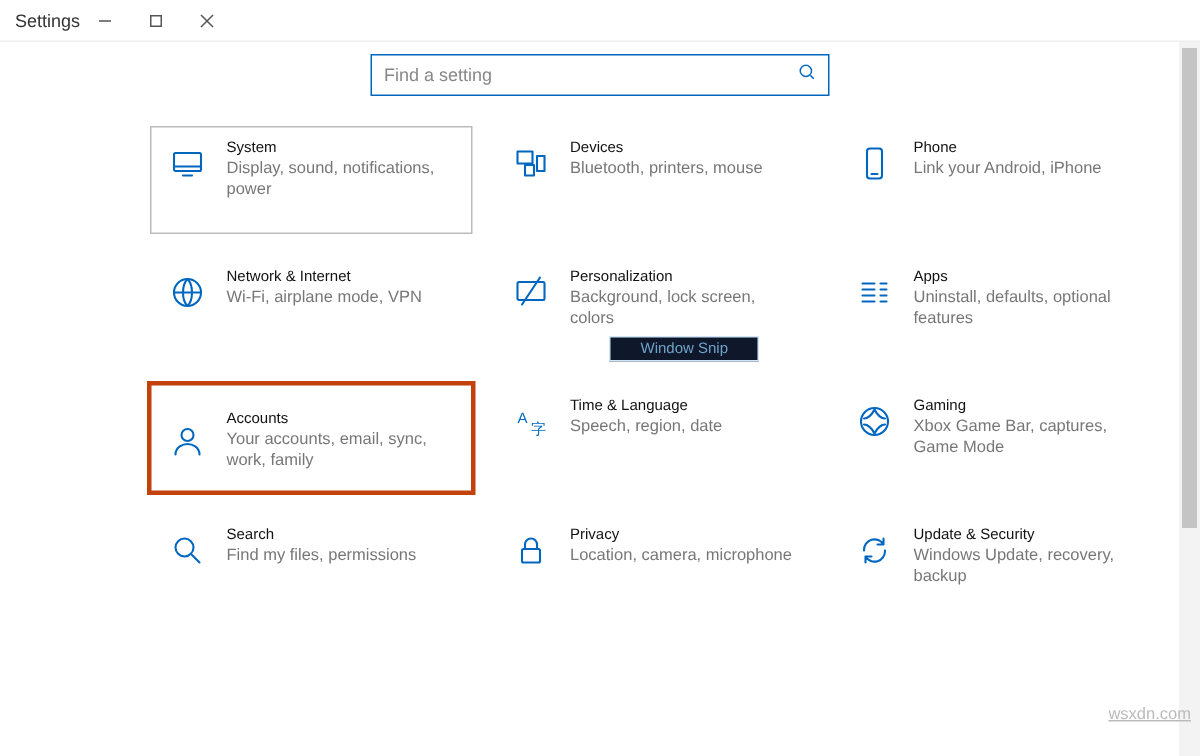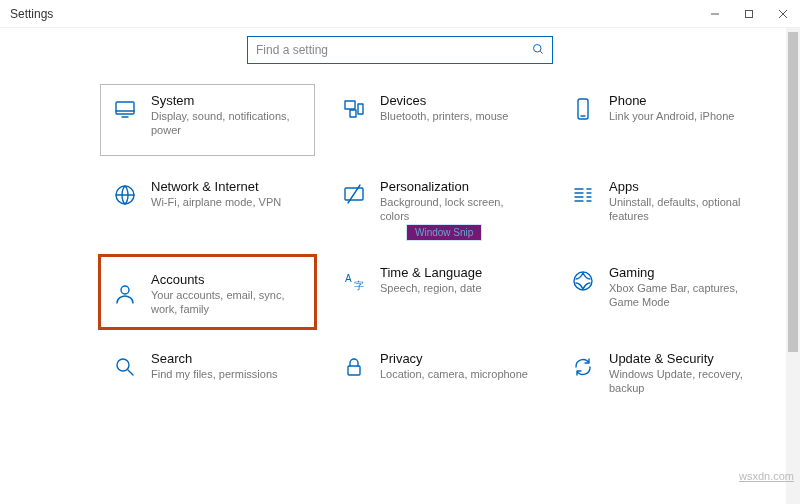--- a/index.html
+++ b/index.html
@@ -8,21 +8,20 @@
       background: #fff;
       width: 800px;
       height: 504px;
       overflow: hidden;
       position: relative;
     }
     .titlebar {
       height: 28px;
       display: flex;
       align-items: center;
-      justify-content: space-between;
       padding: 0 0 0 10px;
       font-size: 12px;
       color: #333;
       border-bottom: 1px solid #eee;
     }
     .window-title { font-weight: 400; }
     .window-controls { display: flex; }
     .winctrl {
       width: 34px;
       height: 28px;
@@ -79,30 +78,30 @@
       width: 28px;
       height: 32px;
       flex: 0 0 28px;
       display: flex;
       align-items: center;
       justify-content: center;
       color: #0067c0;
     }
     .tile-icon svg { width: 24px; height: 24px; fill: none; stroke: #0067c0; stroke-width: 1.4; stroke-linecap: round; stroke-linejoin: round; }
     .tile-text { display: flex; flex-direction: column; gap: 2px; }
-    .tile-title { font-size: 13px; color: #111; font-weight: 400; }
+    .tile-title { font-size: 10px; color: #111; font-weight: 400; }
     .tile-sub { font-size: 11px; color: #777; line-height: 1.25; }
     .tooltip-hint {
       position: absolute;
       left: 406px;
       top: 224px;
-      background: #701a75;
+      background: #0f172a;
       color: #6fa2c8;
       font-size: 10px;
-      padding: 2px 8px;
+      padding: 2px 20px;
       border: 1px solid #d0e6f6;
       z-index: 10;
     }
     .watermark {
       position: absolute;
       right: 6px;
       bottom: 22px;
       font-size: 11px;
       color: #bbb;
       text-decoration: underline;

